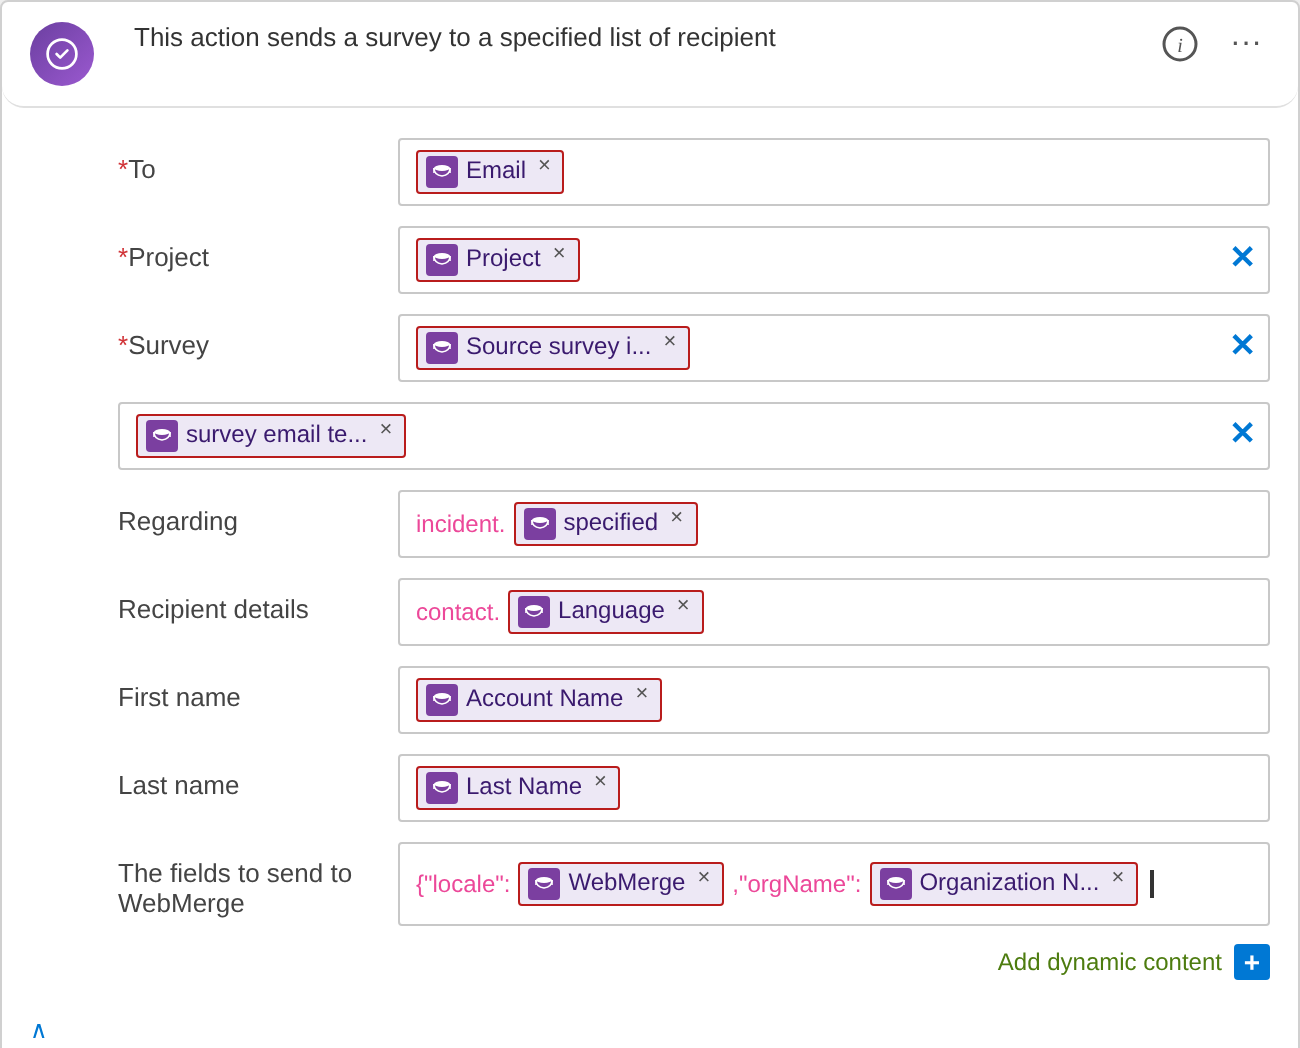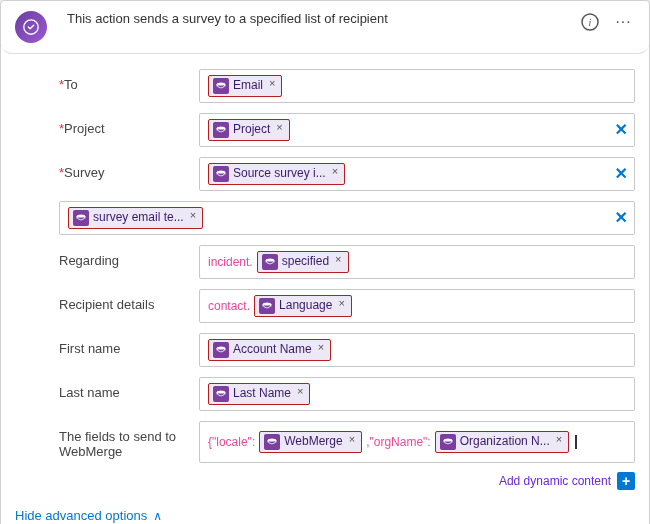--- a/index.html
+++ b/index.html
@@ -154,21 +154,21 @@
       align-items: center;
     }
     .footer-row {
       display: flex;
       justify-content: flex-end;
       align-items: center;
       padding: 4px 14px;
       gap: 6px;
     }
     .add-dynamic {
-      color: #6d28d9;
+      color: #4d7c0f;
       font-size: 12px;
       cursor: pointer;
       background: none;
       border: none;
       padding: 0;
       text-decoration: none;
     }
     .add-dynamic-btn {
       background: #0078d4;
       color: #fff;
@@ -418,17 +418,16 @@
     </div>
 
     <div class="footer-row">
       <button class="add-dynamic">Add dynamic content</button>
       <button class="add-dynamic-btn">+</button>
     </div>
 
   </div>
 
   <div class="advanced-row">
-    <button class="advanced-link">Hide advanced options</button>
     <span class="chevron-icon">∧</span>
   </div>
 
 </div>
 
 </body></html>

